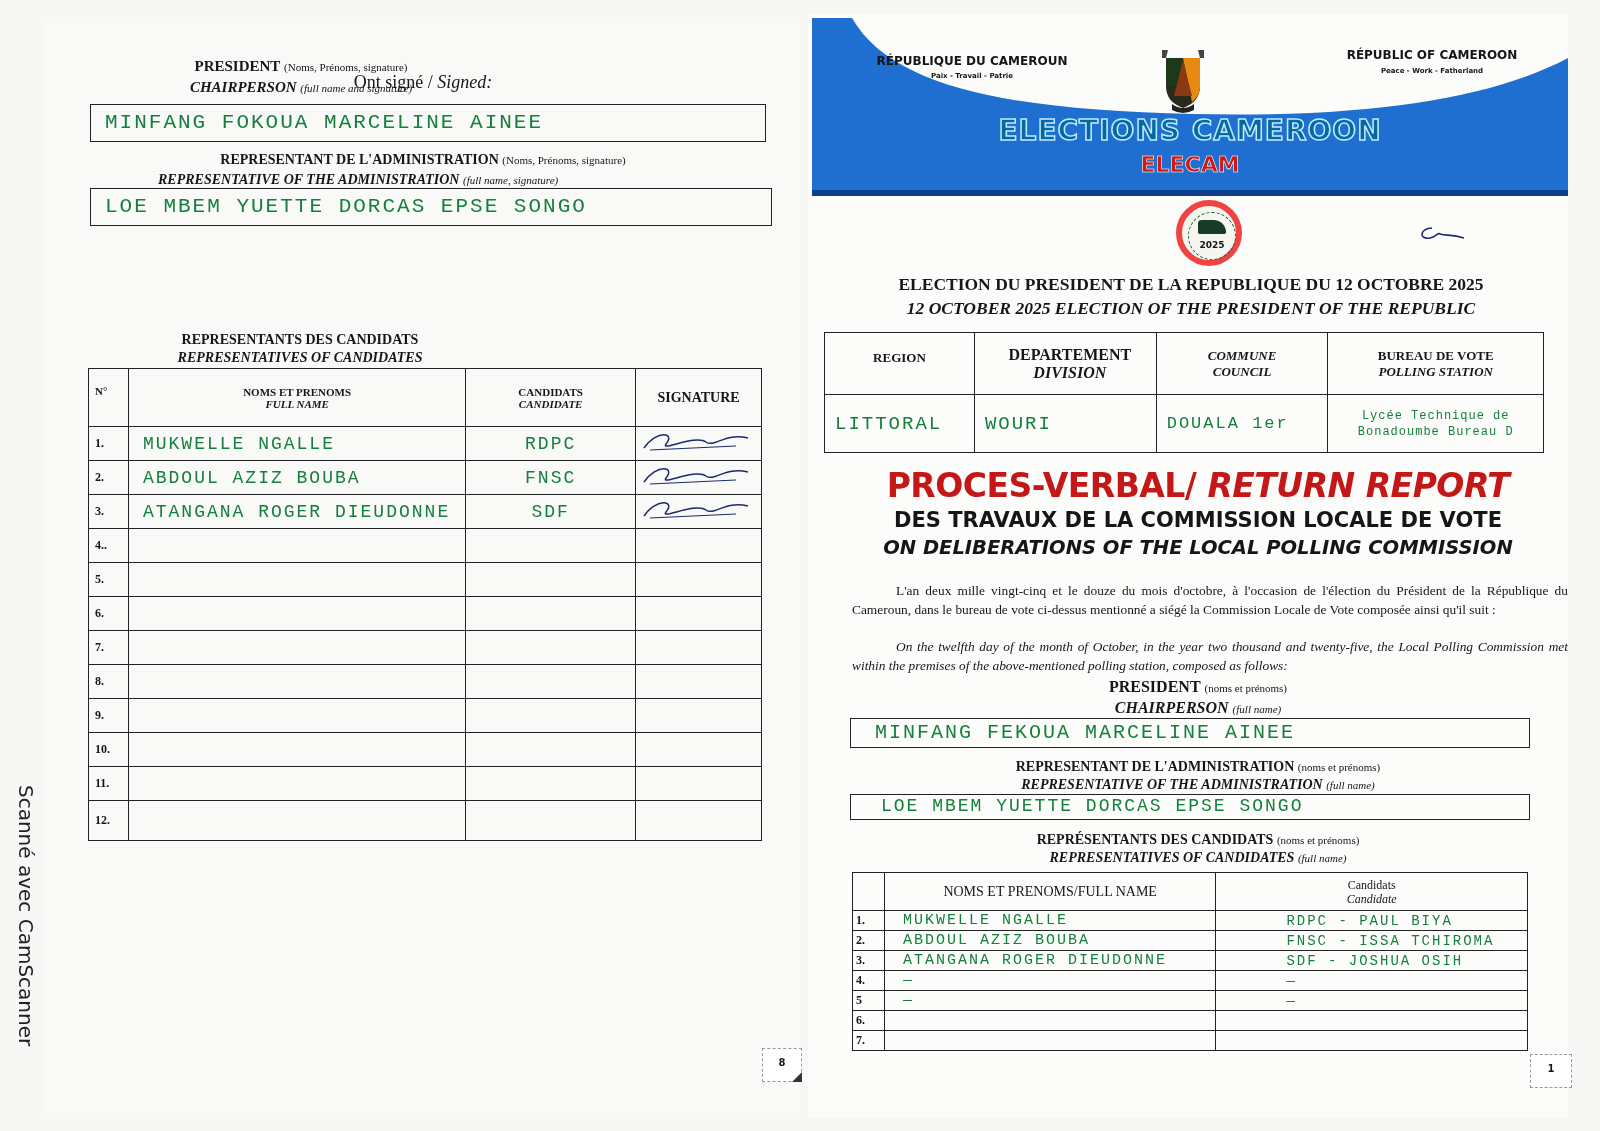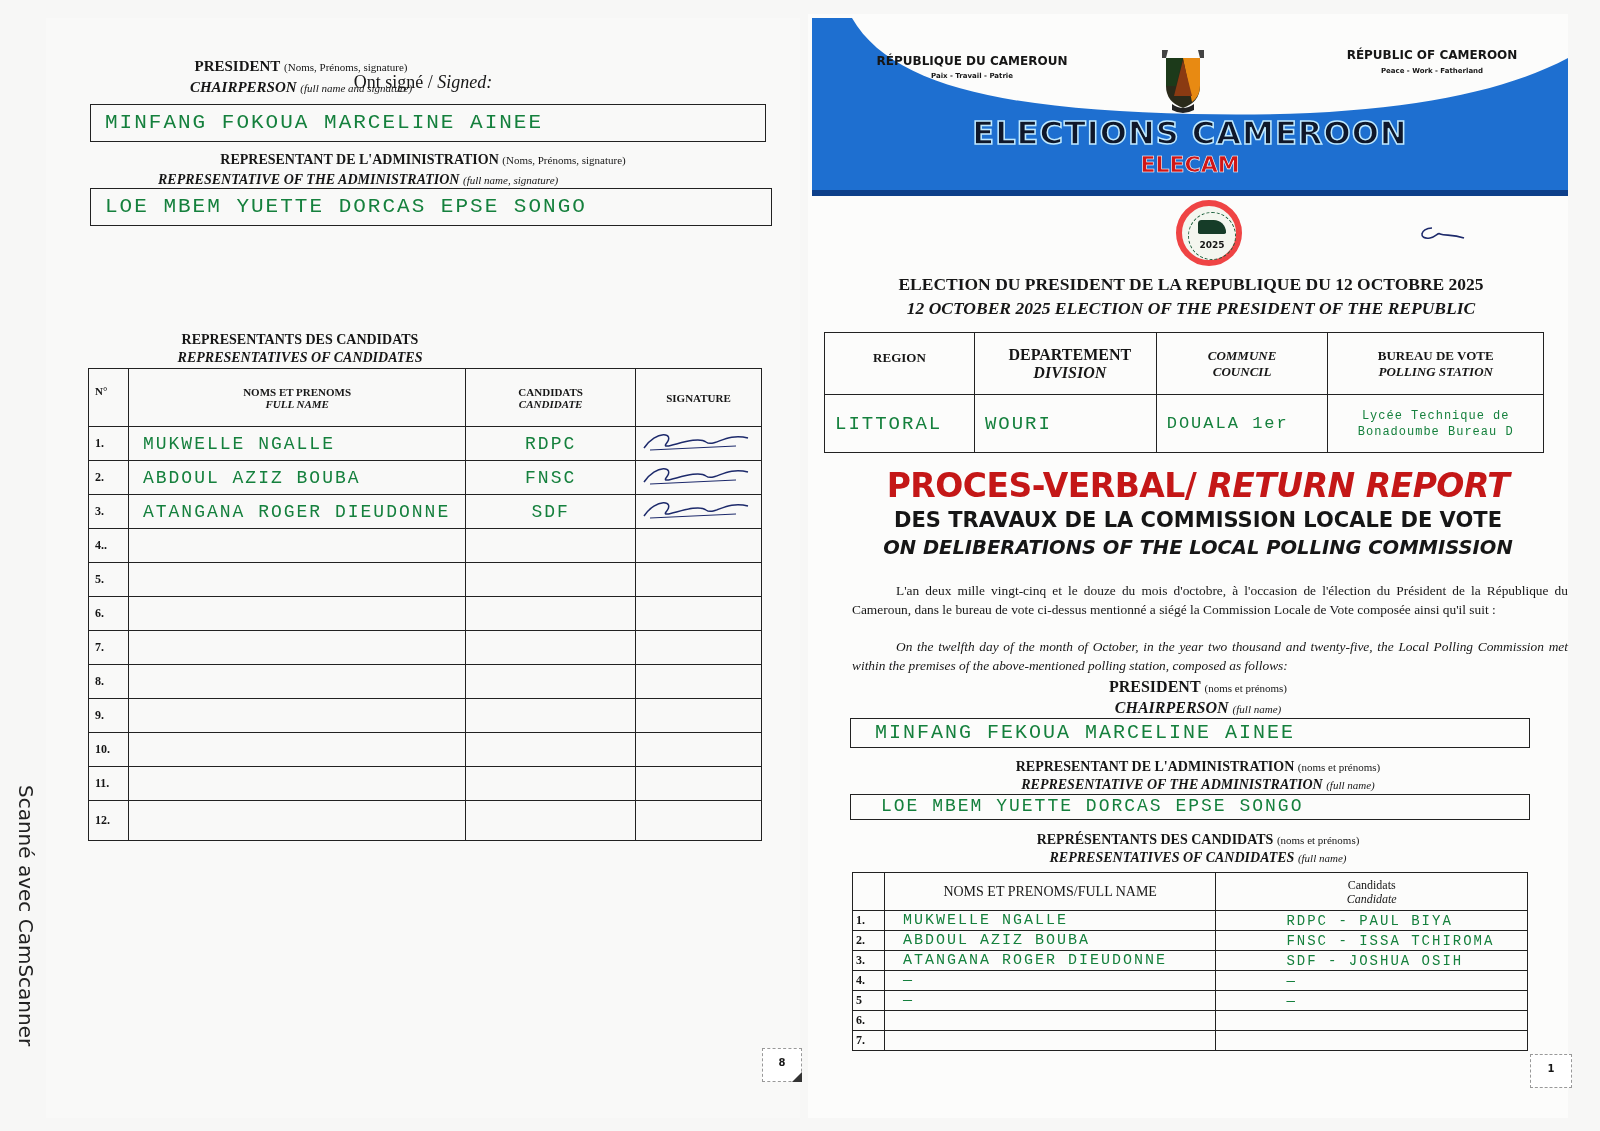--- a/index.html
+++ b/index.html
@@ -11,21 +11,21 @@
   .c{text-align:center;}
   .b{font-weight:bold;}
   .i{font-style:italic;}
   .hand{font-family:Liberation Mono, monospace;color:#15803d;letter-spacing:2px;font-weight:normal;}
   .box{position:absolute;border:1.6px solid #222;background:transparent;box-sizing:border-box;}
   table.grid{border-collapse:collapse;position:absolute;}
   table.grid td, table.grid th{border:1.6px solid #222;padding:0;box-sizing:border-box;}
   .sm{font-size:11px;font-weight:normal;}
   .num{font-weight:bold;font-size:12px;padding-left:6px !important;text-align:left;}
   .banner{position:absolute;left:4px;top:4px;width:756px;height:178px;overflow:hidden;}
-  .elecam-title{font-family:"DejaVu Sans",sans-serif;font-weight:bold;font-size:32px;color:#0f172a;-webkit-text-stroke:1.5px #bfe9ff;letter-spacing:1px;}
+  .elecam-title{font-family:"DejaVu Sans",sans-serif;font-weight:bold;font-size:28px;color:#0369a1;-webkit-text-stroke:1.5px #bfe9ff;letter-spacing:1px;}
   .elecam-sub{font-family:"DejaVu Sans",sans-serif;font-weight:bold;font-size:22px;color:#d01616;-webkit-text-stroke:0.6px #fff;}
   .pv-title{font-family:"DejaVu Sans",sans-serif;font-weight:bold;color:#c41717;font-size:33px;letter-spacing:-0.5px;}
   .pv-sub{font-family:"DejaVu Sans",sans-serif;font-weight:bold;font-size:21px;}
   .pagenum{position:absolute;border:1px dashed #999;width:38px;height:32px;background:#fff;font-size:10px;font-weight:bold;text-align:center;line-height:28px;font-family:"DejaVu Sans",sans-serif;}
   .fold{position:absolute;right:-1px;bottom:-1px;width:0;height:0;border-left:10px solid transparent;border-bottom:10px solid #333;}
   .watermark{position:absolute;left:14px;top:785px;writing-mode:vertical-rl;font-family:"DejaVu Sans",sans-serif;font-size:20px;color:#222;}
 </style>
 </head>
 <body>
 
@@ -72,21 +72,21 @@
         <tr style="height:58px;">
       <td class="b" style="font-size:11px;vertical-align:top;padding:16px 0 0 6px;">N°</td>
       <td class="c b" style="font-size:11px;">
         <div>NOMS ET PRENOMS</div>
         <div class="i">FULL NAME</div>
       </td>
       <td class="c b" style="font-size:11px;">
         <div>CANDIDATS</div>
         <div class="i">CANDIDATE</div>
       </td>
-      <td class="c b" style="font-size:11px;">SIGNATURE</td>
+      <td class="c b" style="font-size:14px;">SIGNATURE</td>
     </tr>
     </tbody>
       <tbody id="left-rows">
         <tr style="height: 34px;">
           <td class="num">1.</td>
           <td class="hand" style="font-size:18px;padding-left:14px;">MUKWELLE  NGALLE</td>
           <td class="hand c" style="font-size:18px;">RDPC</td>
           <td><svg width="120" height="28" viewBox="0 0 120 28">
               <path d="M8,20 C20,2 40,4 30,16 C24,24 60,6 70,14 C78,20 90,4 112,10" stroke="#1d2a6b" stroke-width="1.5" fill="none"></path>
               <path d="M14,22 L100,18" stroke="#1d2a6b" stroke-width="1.2"></path>

